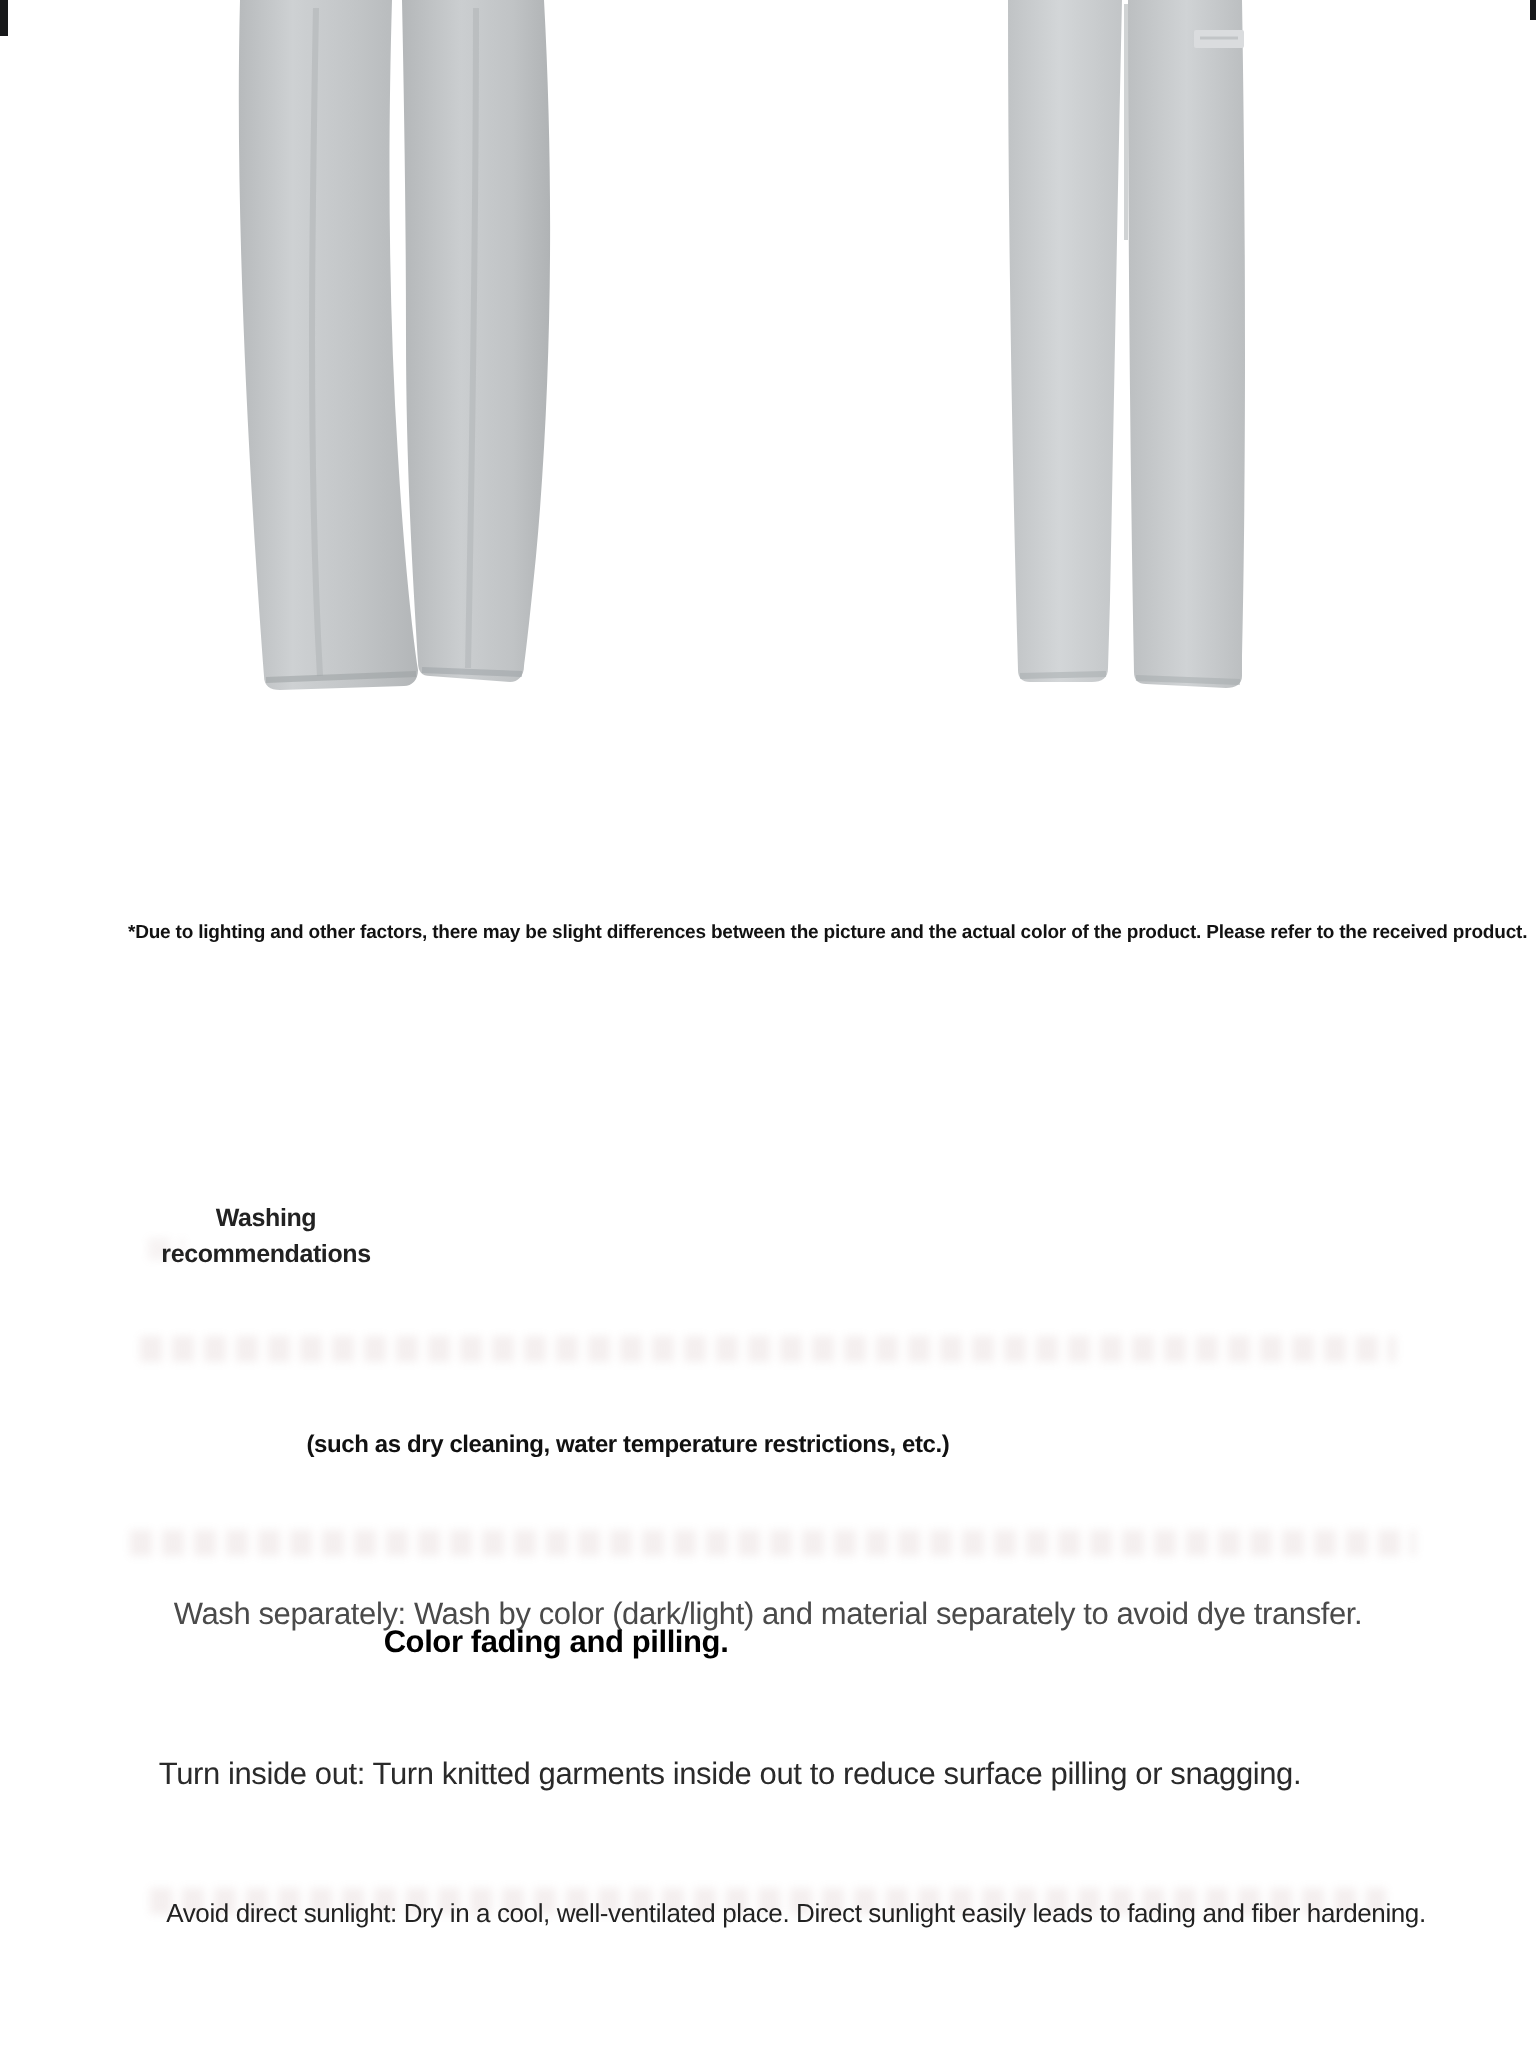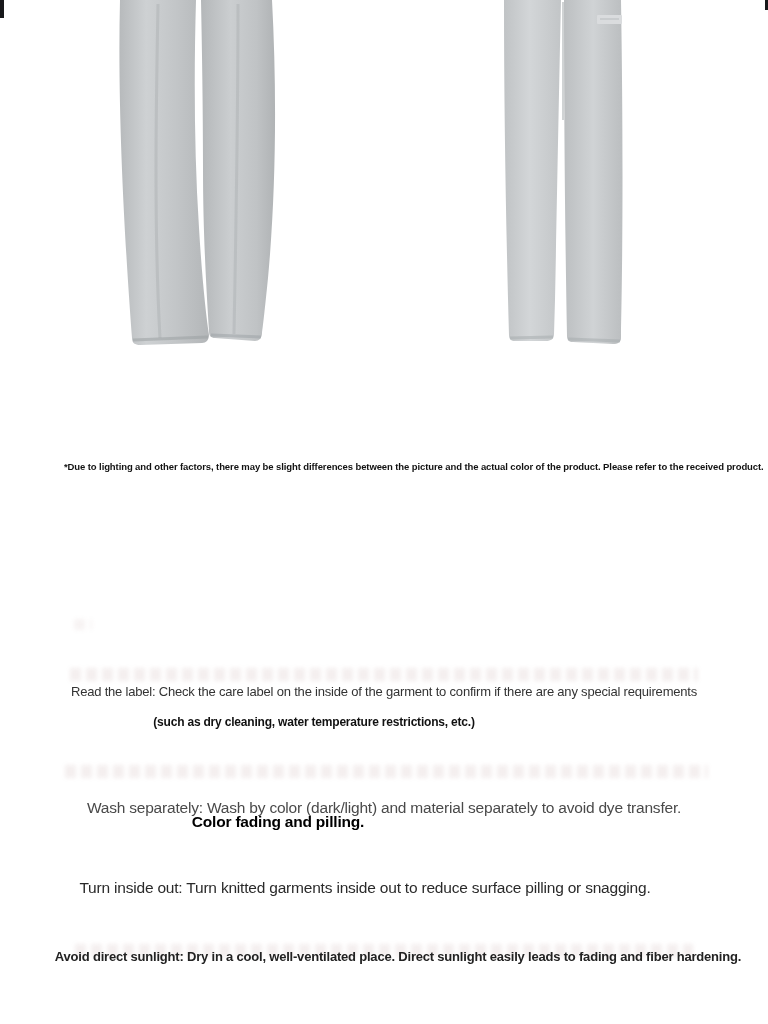--- a/index.html
+++ b/index.html
@@ -33,21 +33,21 @@
     text-align:center;font-size:12.5px;font-weight:600;
     color:#222;line-height:18px;letter-spacing:-0.2px;
   }
 
   .tip{position:absolute;margin:0;text-align:center;letter-spacing:-0.2px;}
   .tip-1-main{left:0;right:0;top:684px;font-size:13px;font-weight:500;color:#333;}
   .tip-1-sub{left:0;right:140px;top:715px;font-size:12px;font-weight:600;color:#111;}
   .tip-2-main{left:0;right:0;top:783px;font-size:15.5px;font-weight:500;color:#4a4a4a;margin-top:16px;}
   .tip-2-sub{left:0;right:212px;top:813px;font-size:15.5px;font-weight:700;color:#000;}
   .tip-3-main{left:0;right:38px;top:879px;font-size:15.5px;font-weight:500;color:#2a2a2a;}
-  .tip-4-main{left:0;right:0;top:949px;font-size:13px;font-weight:700;color:#222;padding-left:28px;}
+  .tip-4-main{left:0;right:0;top:949px;font-size:13px;font-weight:400;color:#222;padding-left:28px;}
 
   
   .ghost{
     position:absolute;height:13px;
     background-image:repeating-linear-gradient(90deg,
       rgba(185,150,150,.5) 0px, rgba(185,150,150,.5) 11px,
       rgba(255,255,255,0) 11px, rgba(255,255,255,0) 16px);
     filter:blur(2px);
     opacity:.30;
     pointer-events:none;
@@ -137,23 +137,26 @@
       <path d="M16,338 L59,337" stroke="#a3a9ac" stroke-width="3" fill="none" opacity="0.5"></path>
       <path d="M74,339 L126,341" stroke="#a3a9ac" stroke-width="3" fill="none" opacity="0.5"></path>
 
       <path d="M69,2 L69,120" stroke="#b0b5b8" stroke-width="2" fill="none" opacity="0.6"></path>
     </svg>
   </div>
 
   <p class="disclaimer">*Due to lighting and other factors, there may be slight differences between the picture and the actual color of the product. Please refer to the received product.</p>
 
   <div class="ghost ghost-title"></div>
+  <div class="washing-title">
+    <div>Washing</div>
+    <div>recommendations</div>
+  </div>
 
   <div class="ghost ghost-1"></div>
-  <p class="tip tip-1-main">Read the label: Check the care label on the inside of the garment to confirm if there are any special requirements</p>
   <p class="tip tip-1-sub">(such as dry cleaning, water temperature restrictions, etc.)</p>
 
   <div class="ghost ghost-2"></div>
   <p class="tip tip-2-main">Wash separately: Wash by color (dark/light) and material separately to avoid dye transfer.</p>
   <p class="tip tip-3-main">Turn inside out: Turn knitted garments inside out to reduce surface pilling or snagging.</p>
 
   <p class="tip tip-2-sub">Color fading and pilling.</p>
 
   <div class="ghost ghost-3"></div>
   <p class="tip tip-4-main">Avoid direct sunlight: Dry in a cool, well-ventilated place. Direct sunlight easily leads to fading and fiber hardening.</p>

